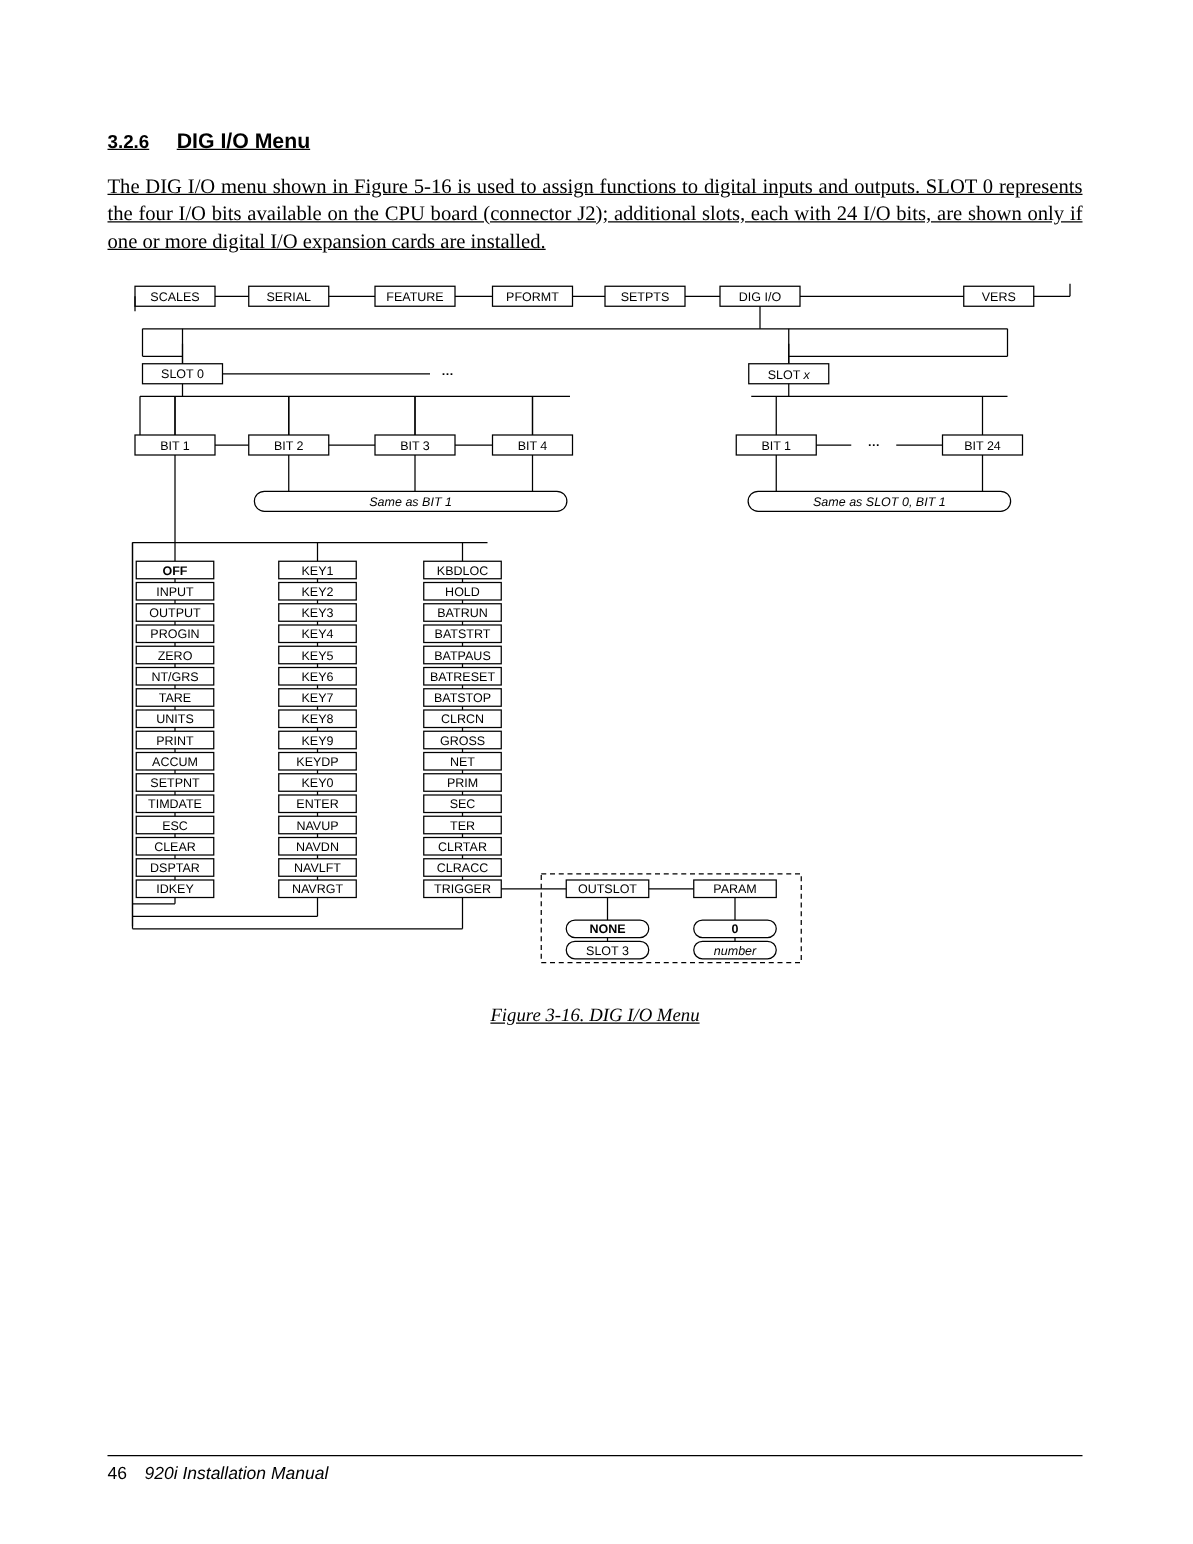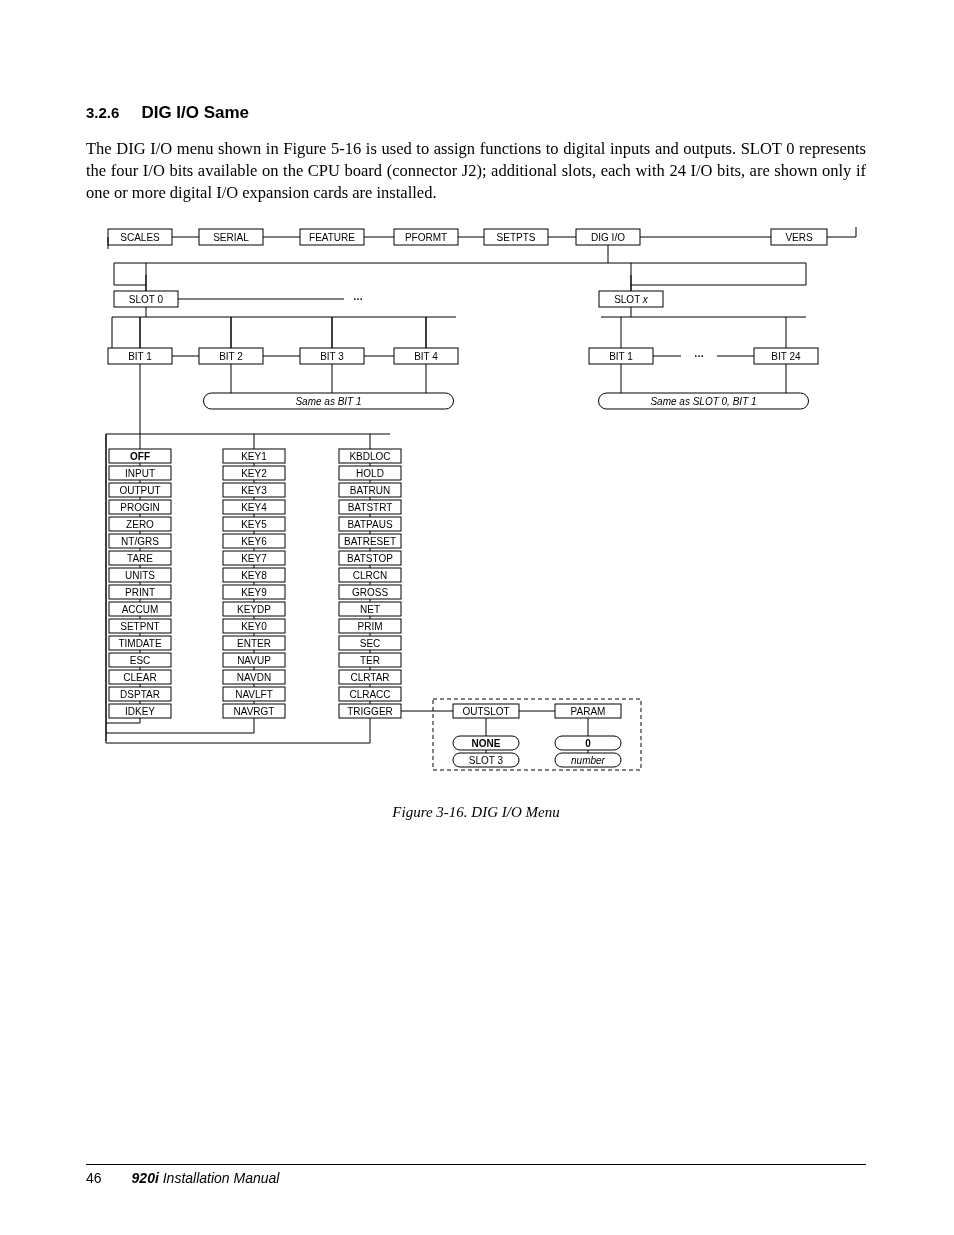--- a/index.html
+++ b/index.html
@@ -10,20 +10,21 @@
     font-family: "Times New Roman", Times, serif;
     background: #fff;
     position: relative;
     color: #000;
   }
   .page {
     position: absolute;
     left: 86px;
     top: 104px;
     width: 780px;
+    text-decoration: underline;
   }
   .heading-row {
     display: flex;
     gap: 22px;
     align-items: baseline;
     margin-bottom: 4px;
   }
   .sec-num {
     font: 700 15px/1 Arial, Helvetica, sans-serif;
   }
@@ -54,36 +55,36 @@
   .footer {
     position: absolute;
     left: 86px;
     bottom: 50px;
     width: 780px;
     border-top: 1px solid #000;
     padding-top: 6px;
   }
   .footer-row {
     display: flex;
-    gap: 30px;
+    gap: 14px;
     align-items: baseline;
     font: 400 14px/1 Arial, Helvetica, sans-serif;
     text-align: right;
   }
   .footer-page { font-size: 14px; }
   .footer-title { font-style: italic; }
-  .footer-title .model { font-weight: 700; font-style: italic; }
+  .footer-title .model { font-weight: 400; font-style: italic; }
 </style>
 </head>
 <body>
 
 <div class="page">
   <div class="heading-row">
     <span class="sec-num">3.2.6</span>
-    <span class="sec-title">DIG I/O Same</span>
+    <span class="sec-title">DIG I/O Menu</span>
   </div>
   <p class="body-text">The DIG I/O menu shown in Figure 5-16 is used to assign functions to digital inputs and outputs. SLOT 0 represents the four I/O bits available on the CPU board (connector J2); additional slots, each with 24 I/O bits, are shown only if one or more digital I/O expansion cards are installed.</p>
 
   <div class="diagram-wrap">
     <svg id="diag" viewBox="0 0 780 580" width="780" height="580" xmlns="http://www.w3.org/2000/svg">
         <line x1="22" y1="16" x2="770" y2="16" stroke="#000" stroke-width="1"></line>
         <rect x="22" y="8" width="64" height="16" fill="#fff" stroke="#000" stroke-width="1"></rect>
         <text x="54" y="17">SCALES</text>
         <rect x="113" y="8" width="64" height="16" fill="#fff" stroke="#000" stroke-width="1"></rect>
         <text x="145" y="17">SERIAL</text>

